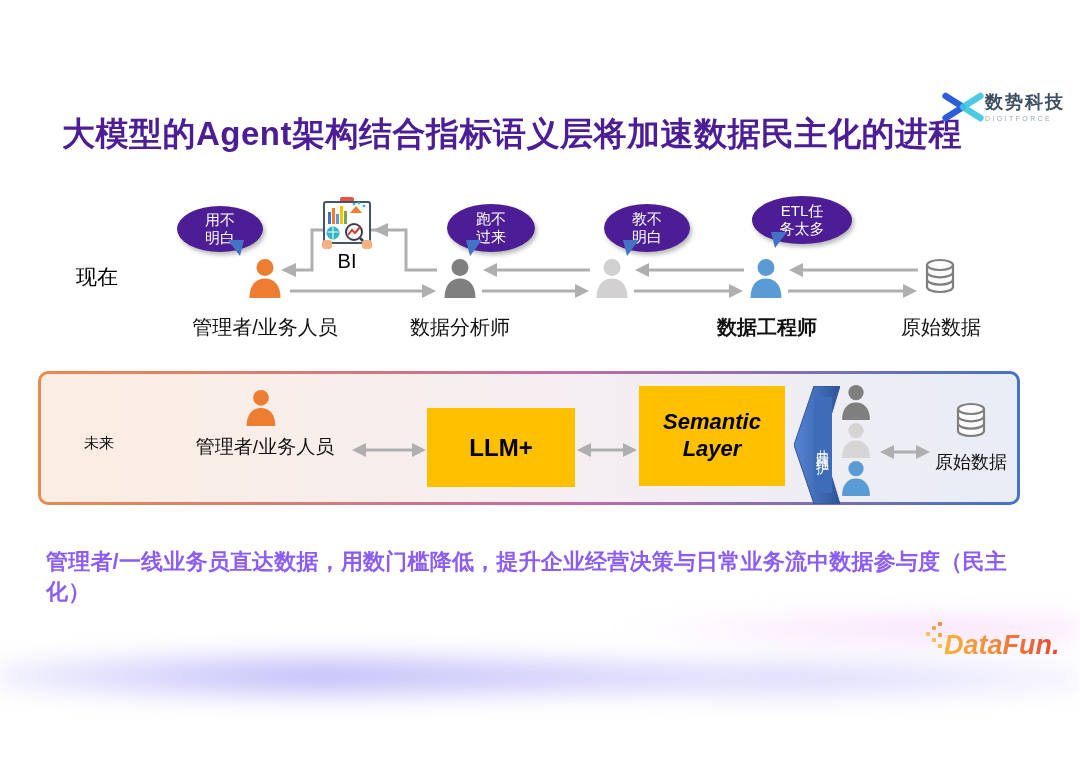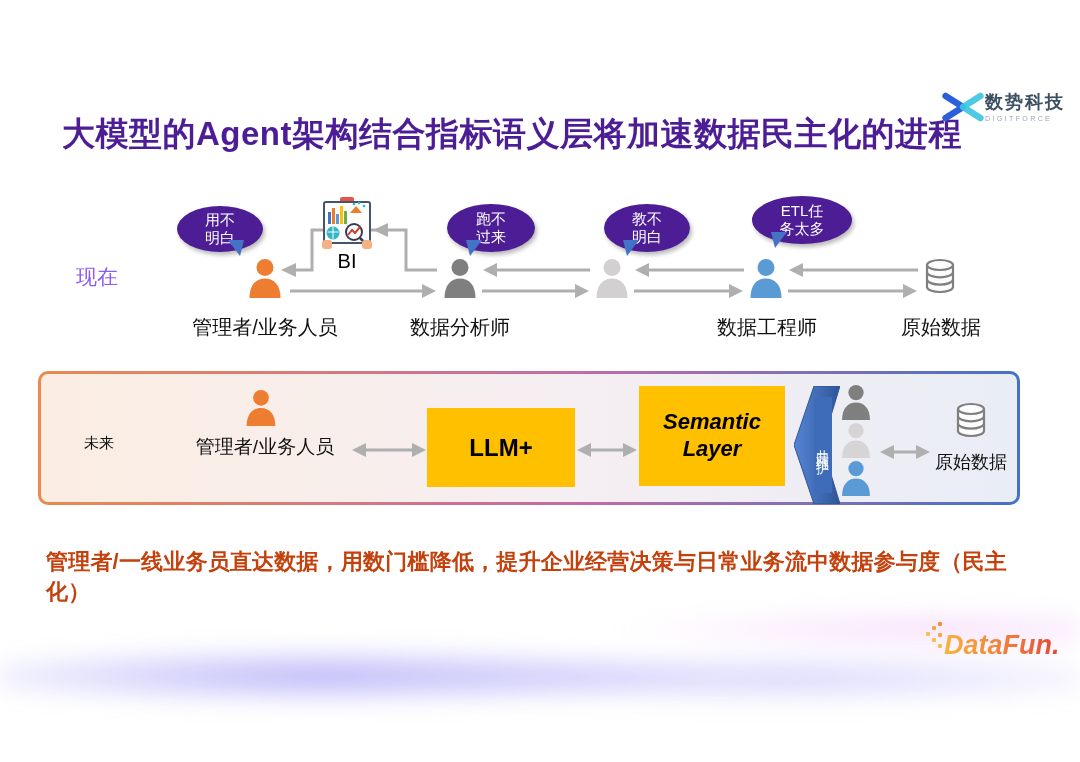--- a/index.html
+++ b/index.html
@@ -12,21 +12,21 @@
   
   .title{left:62px;top:112px;width:960px;font-size:33px;font-weight:800;letter-spacing:0.5px;color:#4c1d95;}
 
   
   .brand{left:941px;top:88px;display:flex;align-items:center;gap:0;}
   .brand-text{display:flex;flex-direction:column;line-height:1;}
   .brand-name{font-size:18px;font-weight:700;color:#3d4f63;letter-spacing:2px;}
   .brand-sub{font-size:7px;color:#9aa7b8;letter-spacing:2.4px;margin-top:4px;}
 
   
-  .now-label{left:76px;top:263px;font-size:21px;color:#8b5cf6;}
+  .now-label{left:76px;top:263px;font-size:21px;color:#000000;}
   .future-label{left:84px;top:434px;font-size:15px;color:#111;}
 
   
   .bubble{position:absolute;background:#4c1d95;border-radius:50%;color:#fff;text-align:center;
           display:flex;flex-direction:column;justify-content:center;line-height:1.18;font-size:15px;
           box-shadow:2px 3px 4px rgba(0,0,0,.28);}
   .bubble::after{content:"";position:absolute;bottom:-12px;width:0;height:0;
           border:8px solid transparent;border-top:16px solid #4472C4;}
   .bubble.tail-right::after{right:16px;transform:skewX(14deg);}
   .bubble.tail-left::after{left:16px;transform:skewX(-14deg);}
@@ -44,21 +44,21 @@
   .f-manager-label{left:183px;top:434px;width:164px;text-align:center;font-size:19px;color:#111;}
   .yellow-box{position:absolute;background:#FFC000;display:flex;flex-direction:column;justify-content:center;
       font-weight:800;color:#000;text-align:center;line-height:1.22;}
   .llm-box{left:427px;top:408px;width:148px;height:79px;font-size:24px;}
   .semantic-box{left:639px;top:386px;width:146px;height:100px;font-size:22px;font-style:italic;}
   .maintain-label{left:813px;top:399px;width:18px;height:96px;writing-mode:vertical-rl;text-orientation:upright;
       color:#fff;font-size:13px;letter-spacing:4px;text-align:center;}
   .f-data-label{left:923px;top:450px;width:96px;text-align:center;font-size:18px;color:#111;}
 
   
-  .summary{left:46px;top:547px;width:1000px;font-size:22px;font-weight:800;color:#c2410c;letter-spacing:0.2px;}
+  .summary{left:46px;top:547px;width:1000px;font-size:22px;font-weight:800;color:#8b5cf6;letter-spacing:0.2px;}
 
   
   .swoosh{left:0;top:598px;width:1080px;height:130px;pointer-events:none;
     background:
       radial-gradient(55% 34% at 30% 60%, rgba(120,112,242,0.50), rgba(120,112,242,0) 70%),
       radial-gradient(52% 30% at 72% 62%, rgba(148,140,246,0.34), rgba(148,140,246,0) 72%),
       radial-gradient(42% 26% at 86% 24%, rgba(238,182,248,0.42), rgba(238,182,248,0) 70%);
     filter:blur(10px);}
 
   
@@ -189,21 +189,21 @@
     <g fill="#FCFCFC" stroke="#7F7F7F" stroke-width="2.2">
       <path d="M5 7 V29 C5 31.8 10.8 34 18 34 C25.2 34 31 31.8 31 29 V7"></path>
       <path d="M5 14.3 C5 17 10.8 19.3 18 19.3 C25.2 19.3 31 17 31 14.3" fill="none"></path>
       <path d="M5 21.6 C5 24.3 10.8 26.6 18 26.6 C25.2 26.6 31 24.3 31 21.6" fill="none"></path>
       <ellipse cx="18" cy="7" rx="13" ry="5"></ellipse>
     </g>
   </svg>
 
   <div class="role" style="left:175px;width:180px;">管理者/业务人员</div>
   <div class="role" style="left:400px;width:120px;">数据分析师</div>
-  <div class="role" style="left:708px;width:118px;">数据工程师</div>
+  <div class="role" style="left:708px;width:118px;font-weight:bold;">数据工程师</div>
   <div class="role" style="left:893px;width:96px;">原始数据</div>
 
   <div class="abs future-label">未来</div>
 
   <svg class="abs" style="left:244px;top:389px;" width="34" height="37" viewBox="0 0 36 40">
     <circle cx="18" cy="9.5" r="8.5" fill="#ED7D31"></circle>
       <path d="M2.5 40 C2.5 27 9 20.5 18 20.5 C27 20.5 33.5 27 33.5 40 Z" fill="#ED7D31"></path>
   </svg>
   <div class="abs f-manager-label">管理者/业务人员</div>
 

